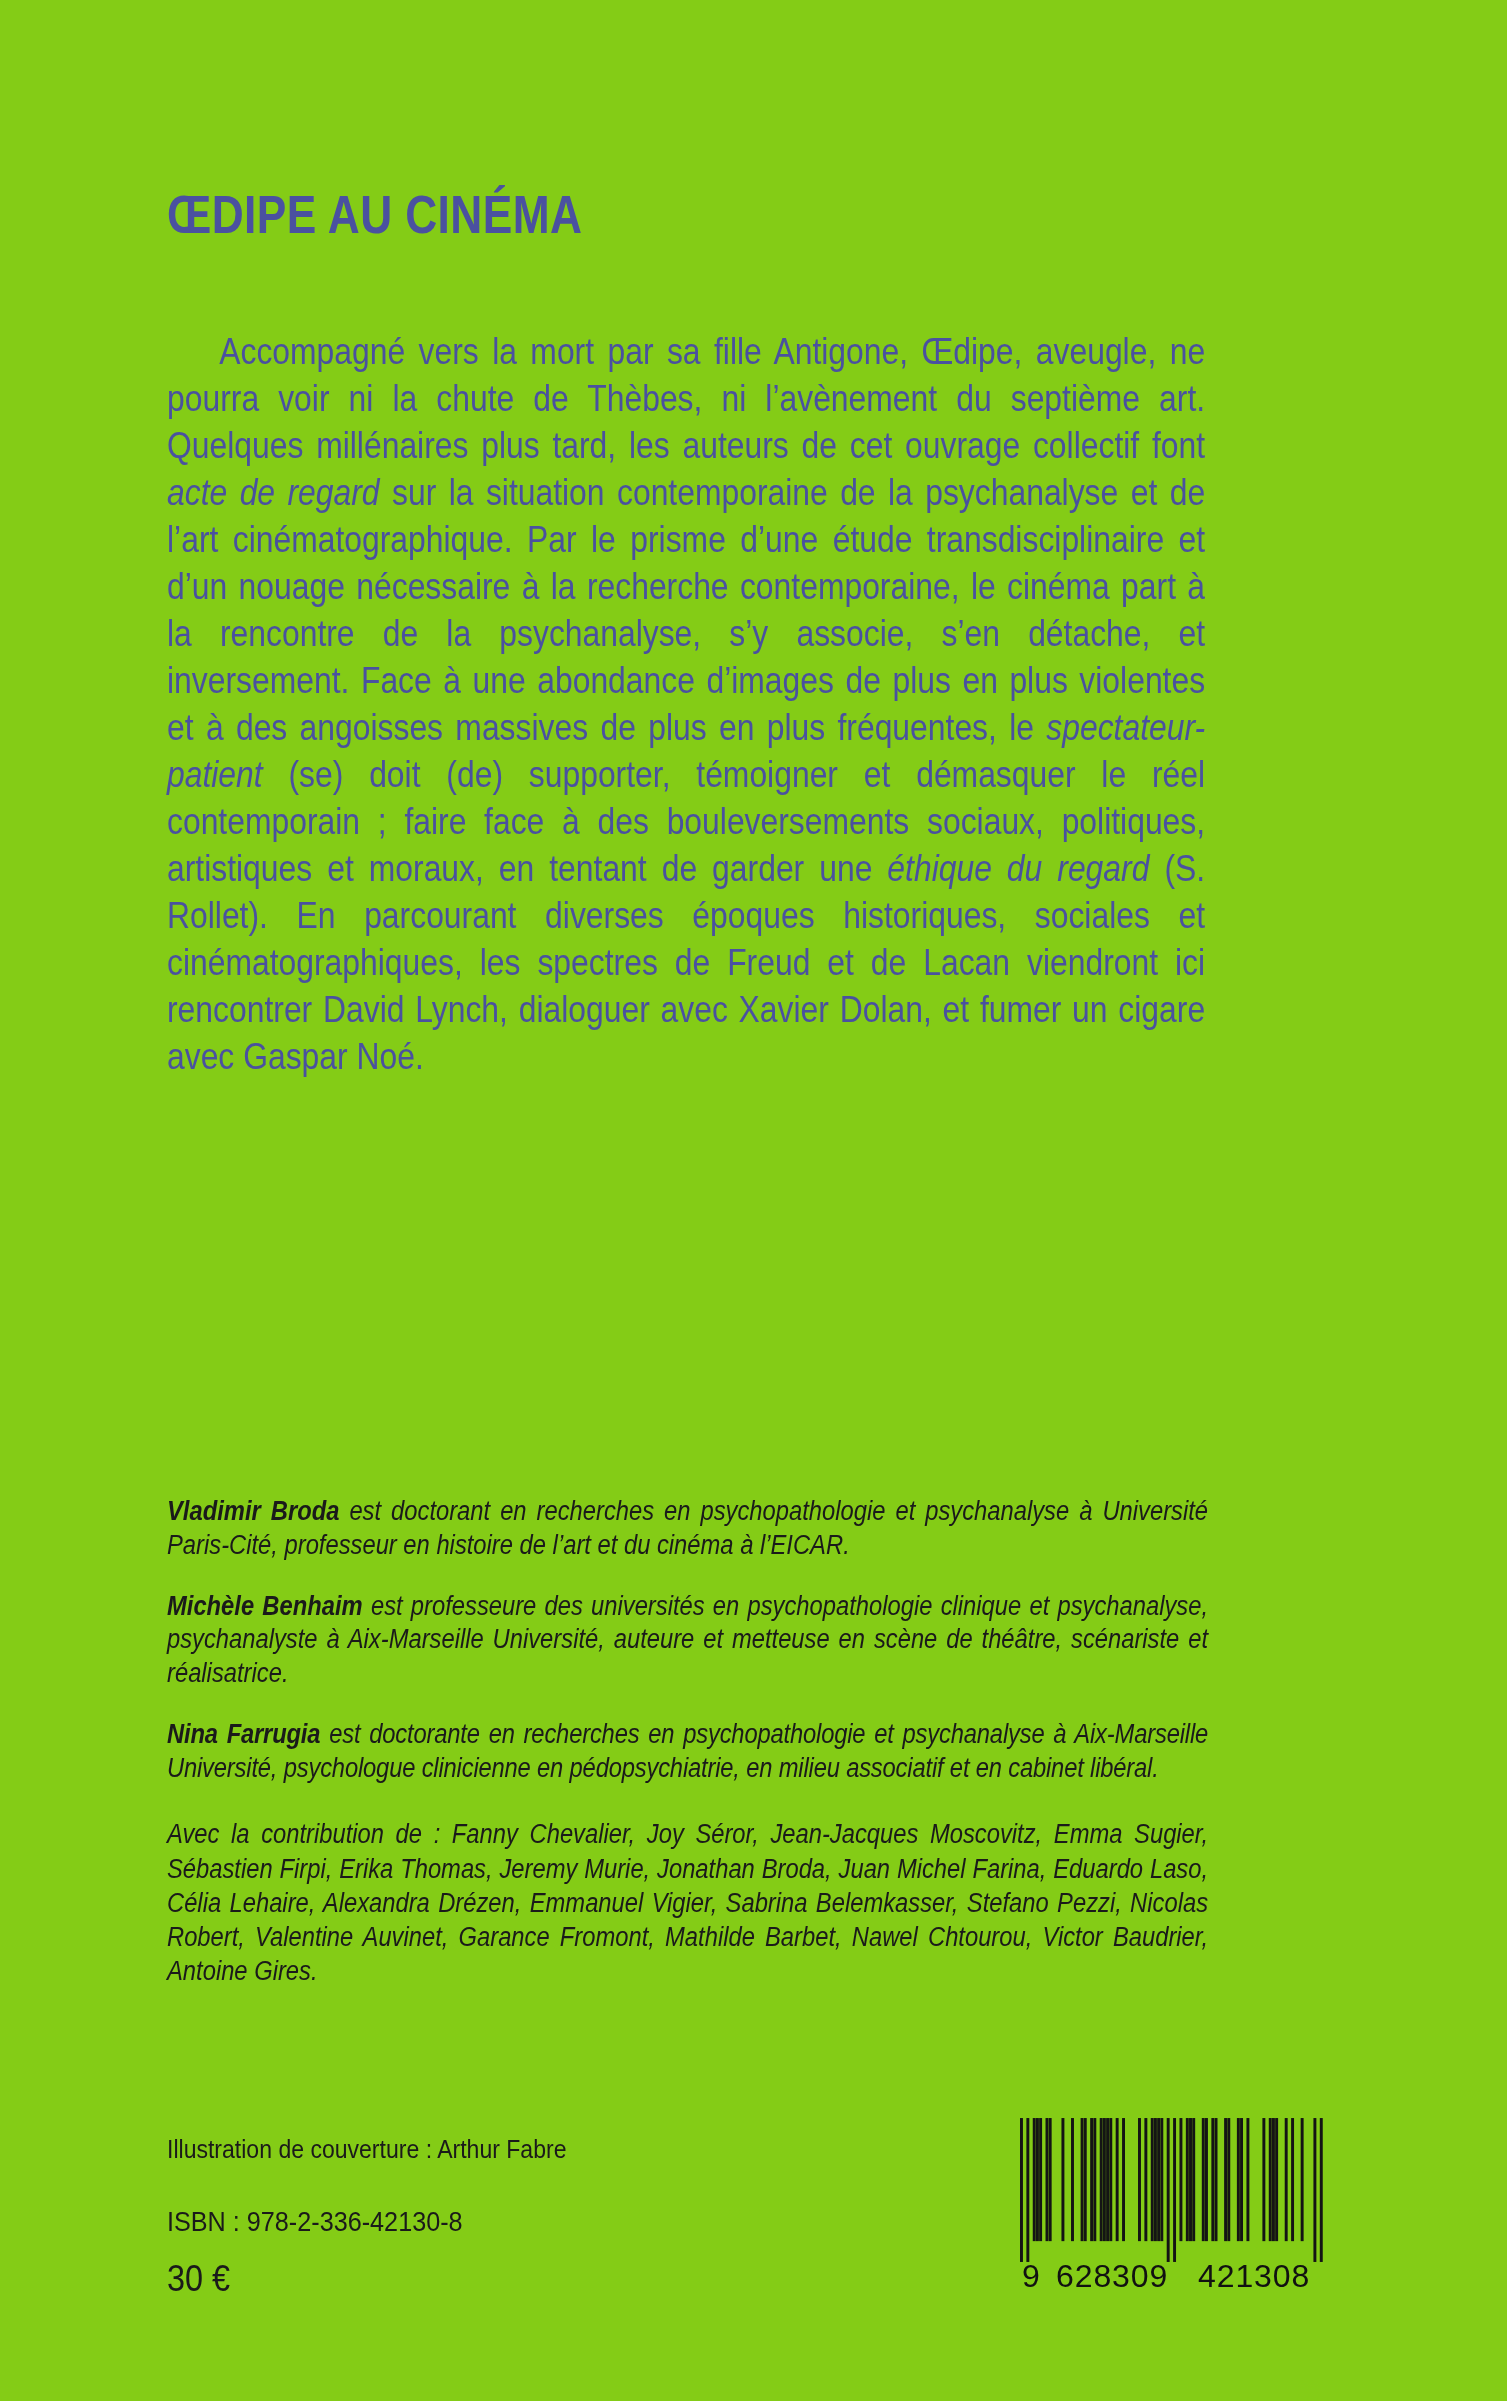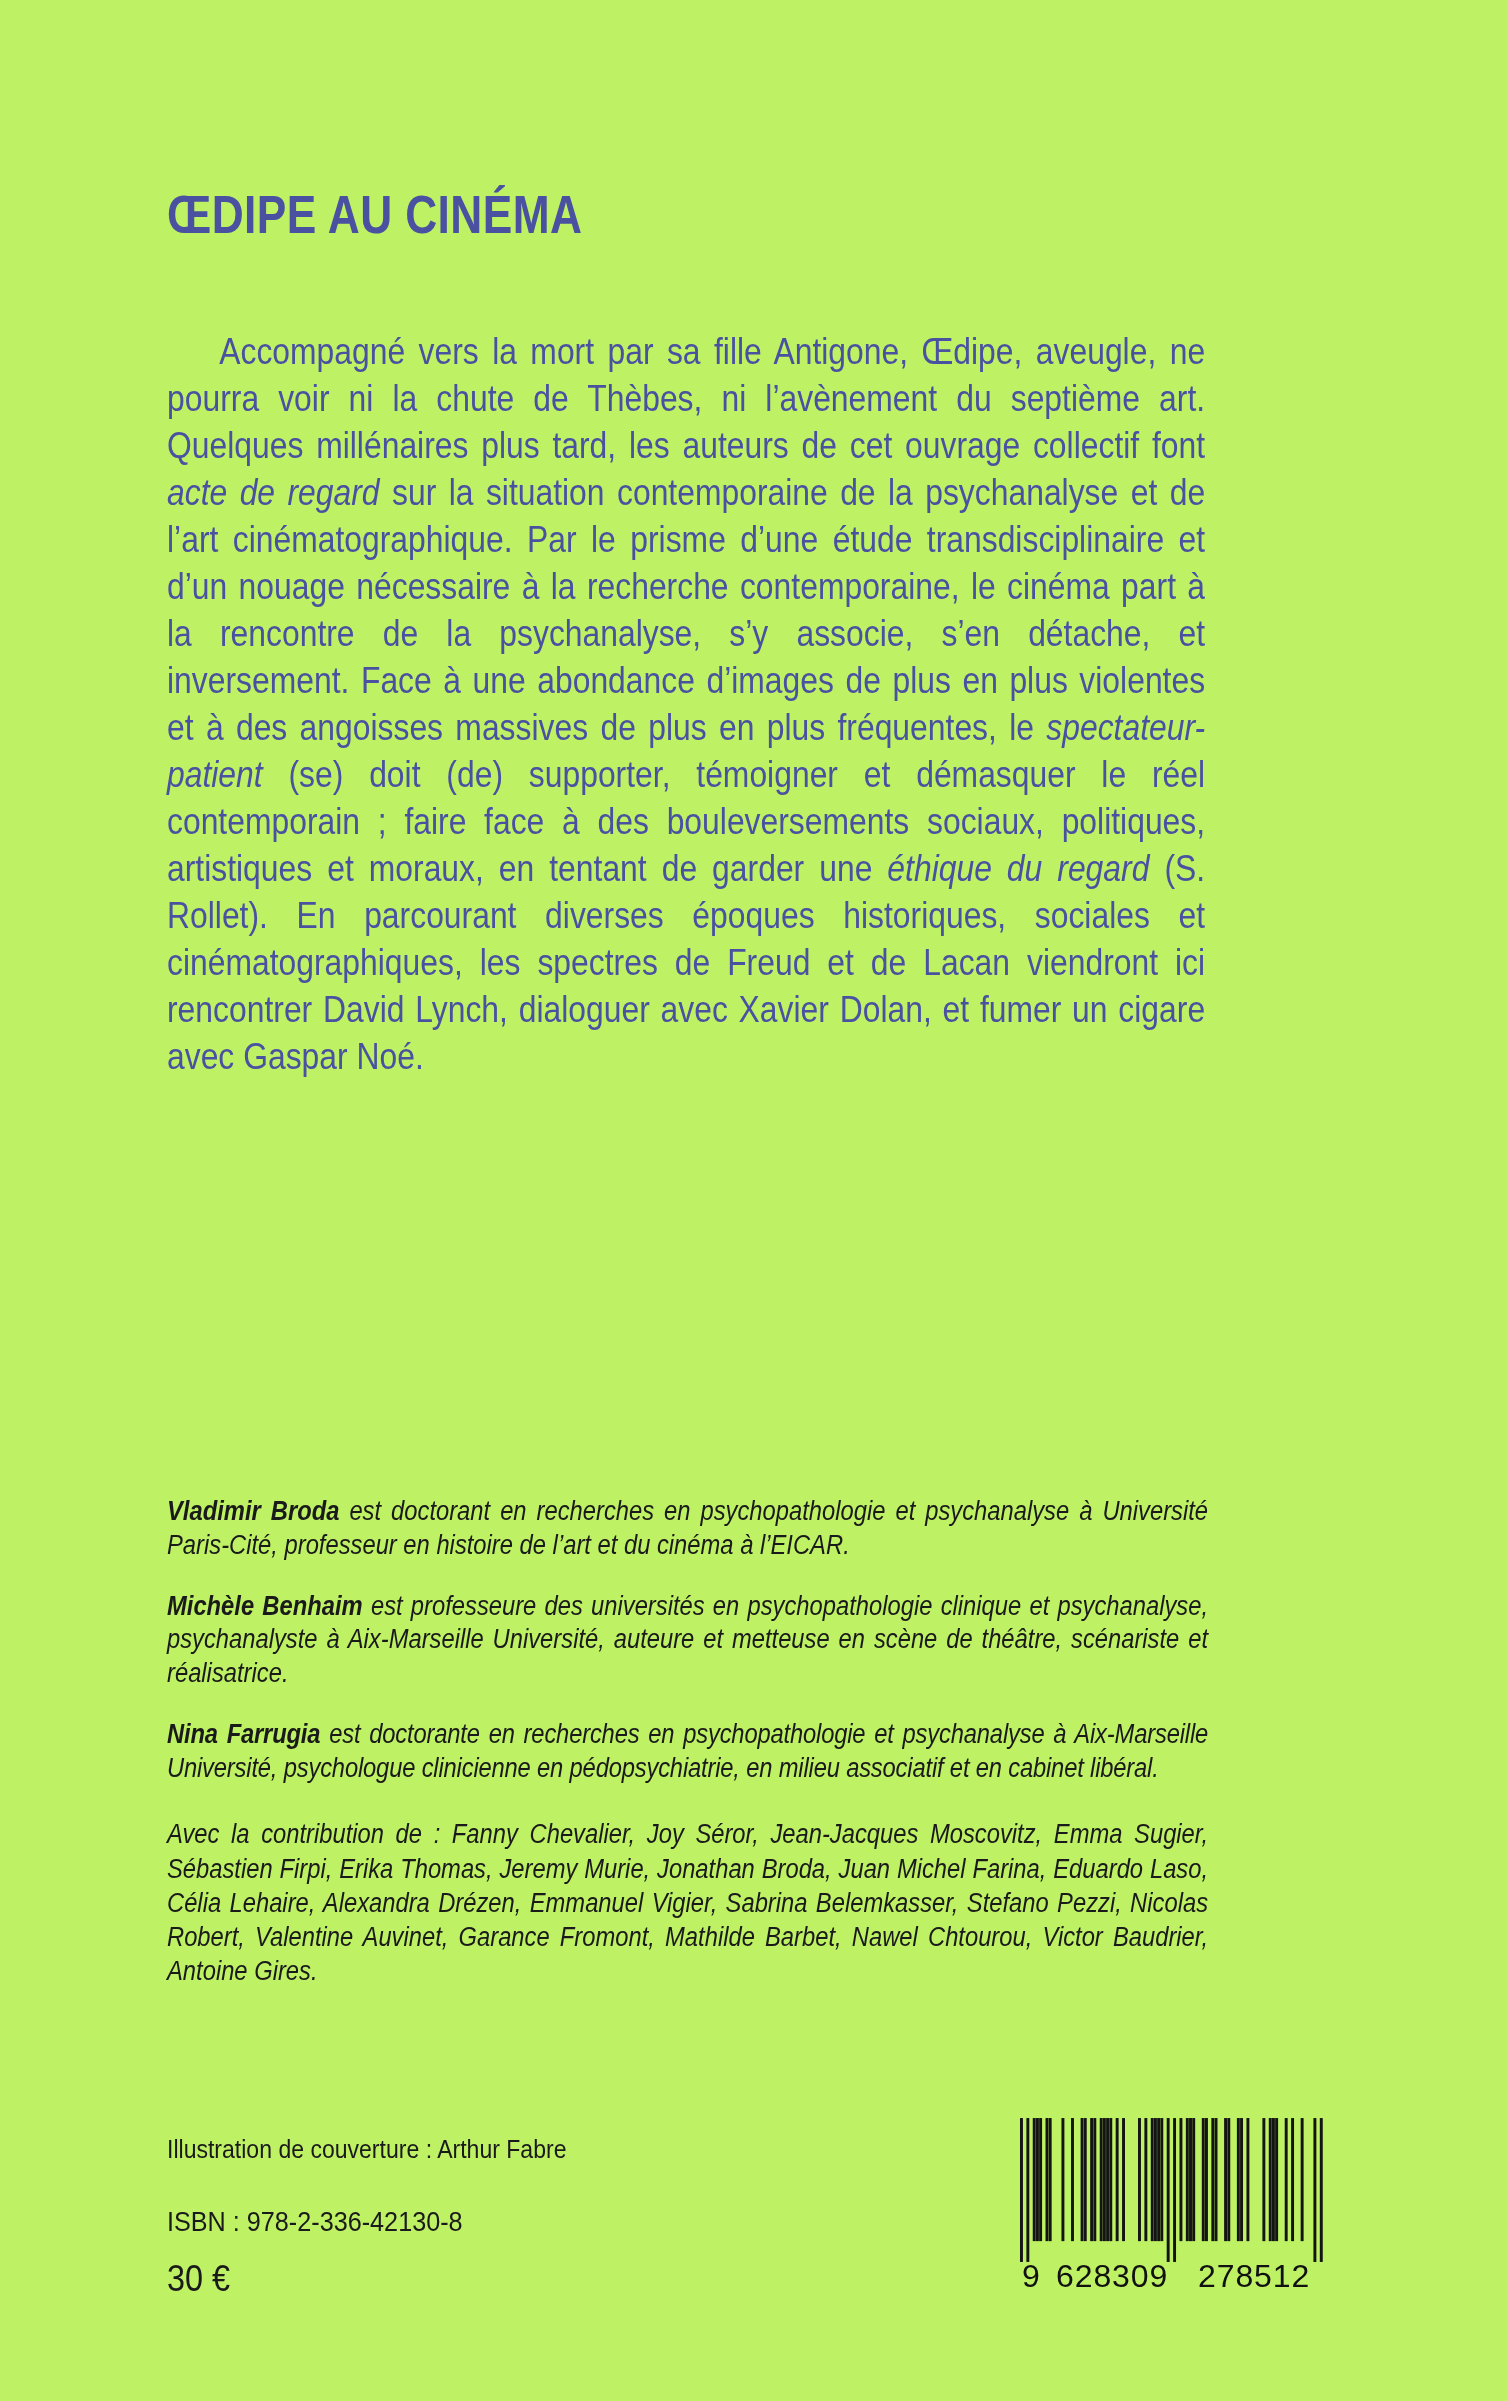--- a/index.html
+++ b/index.html
@@ -10,21 +10,21 @@
   }
   body {
     font-family: "Liberation Sans", sans-serif;
     -webkit-font-smoothing: antialiased;
   }
 
   .page {
     position: relative;
     width: 1508px;
     height: 2402px;
-    background: #bef264;
+    background: #84cc16;
     overflow: hidden;
     box-sizing: border-box;
   }
 
   
   .title {
     position: absolute;
     left: 167px;
     top: 151px;
     width: 1136px;
@@ -220,18 +220,18 @@
           <rect x="279.579" y="0" width="3.099" height="130"></rect>
           <rect x="286.316" y="0" width="3.099" height="130"></rect>
           <rect x="296.421" y="0" width="3.099" height="130"></rect>
           <rect x="309.895" y="0" width="3.099" height="152"></rect>
           <rect x="316.632" y="0" width="3.099" height="152"></rect>
         </g>
     </svg>
     <div class="barcode-digits">
       <span class="bd bd-1">9</span>
       <span class="bd bd-2">628309</span>
-      <span class="bd bd-3">278512</span>
+      <span class="bd bd-3">421308</span>
     </div>
   </div>
 
 </div>
 
 
 </body></html>

